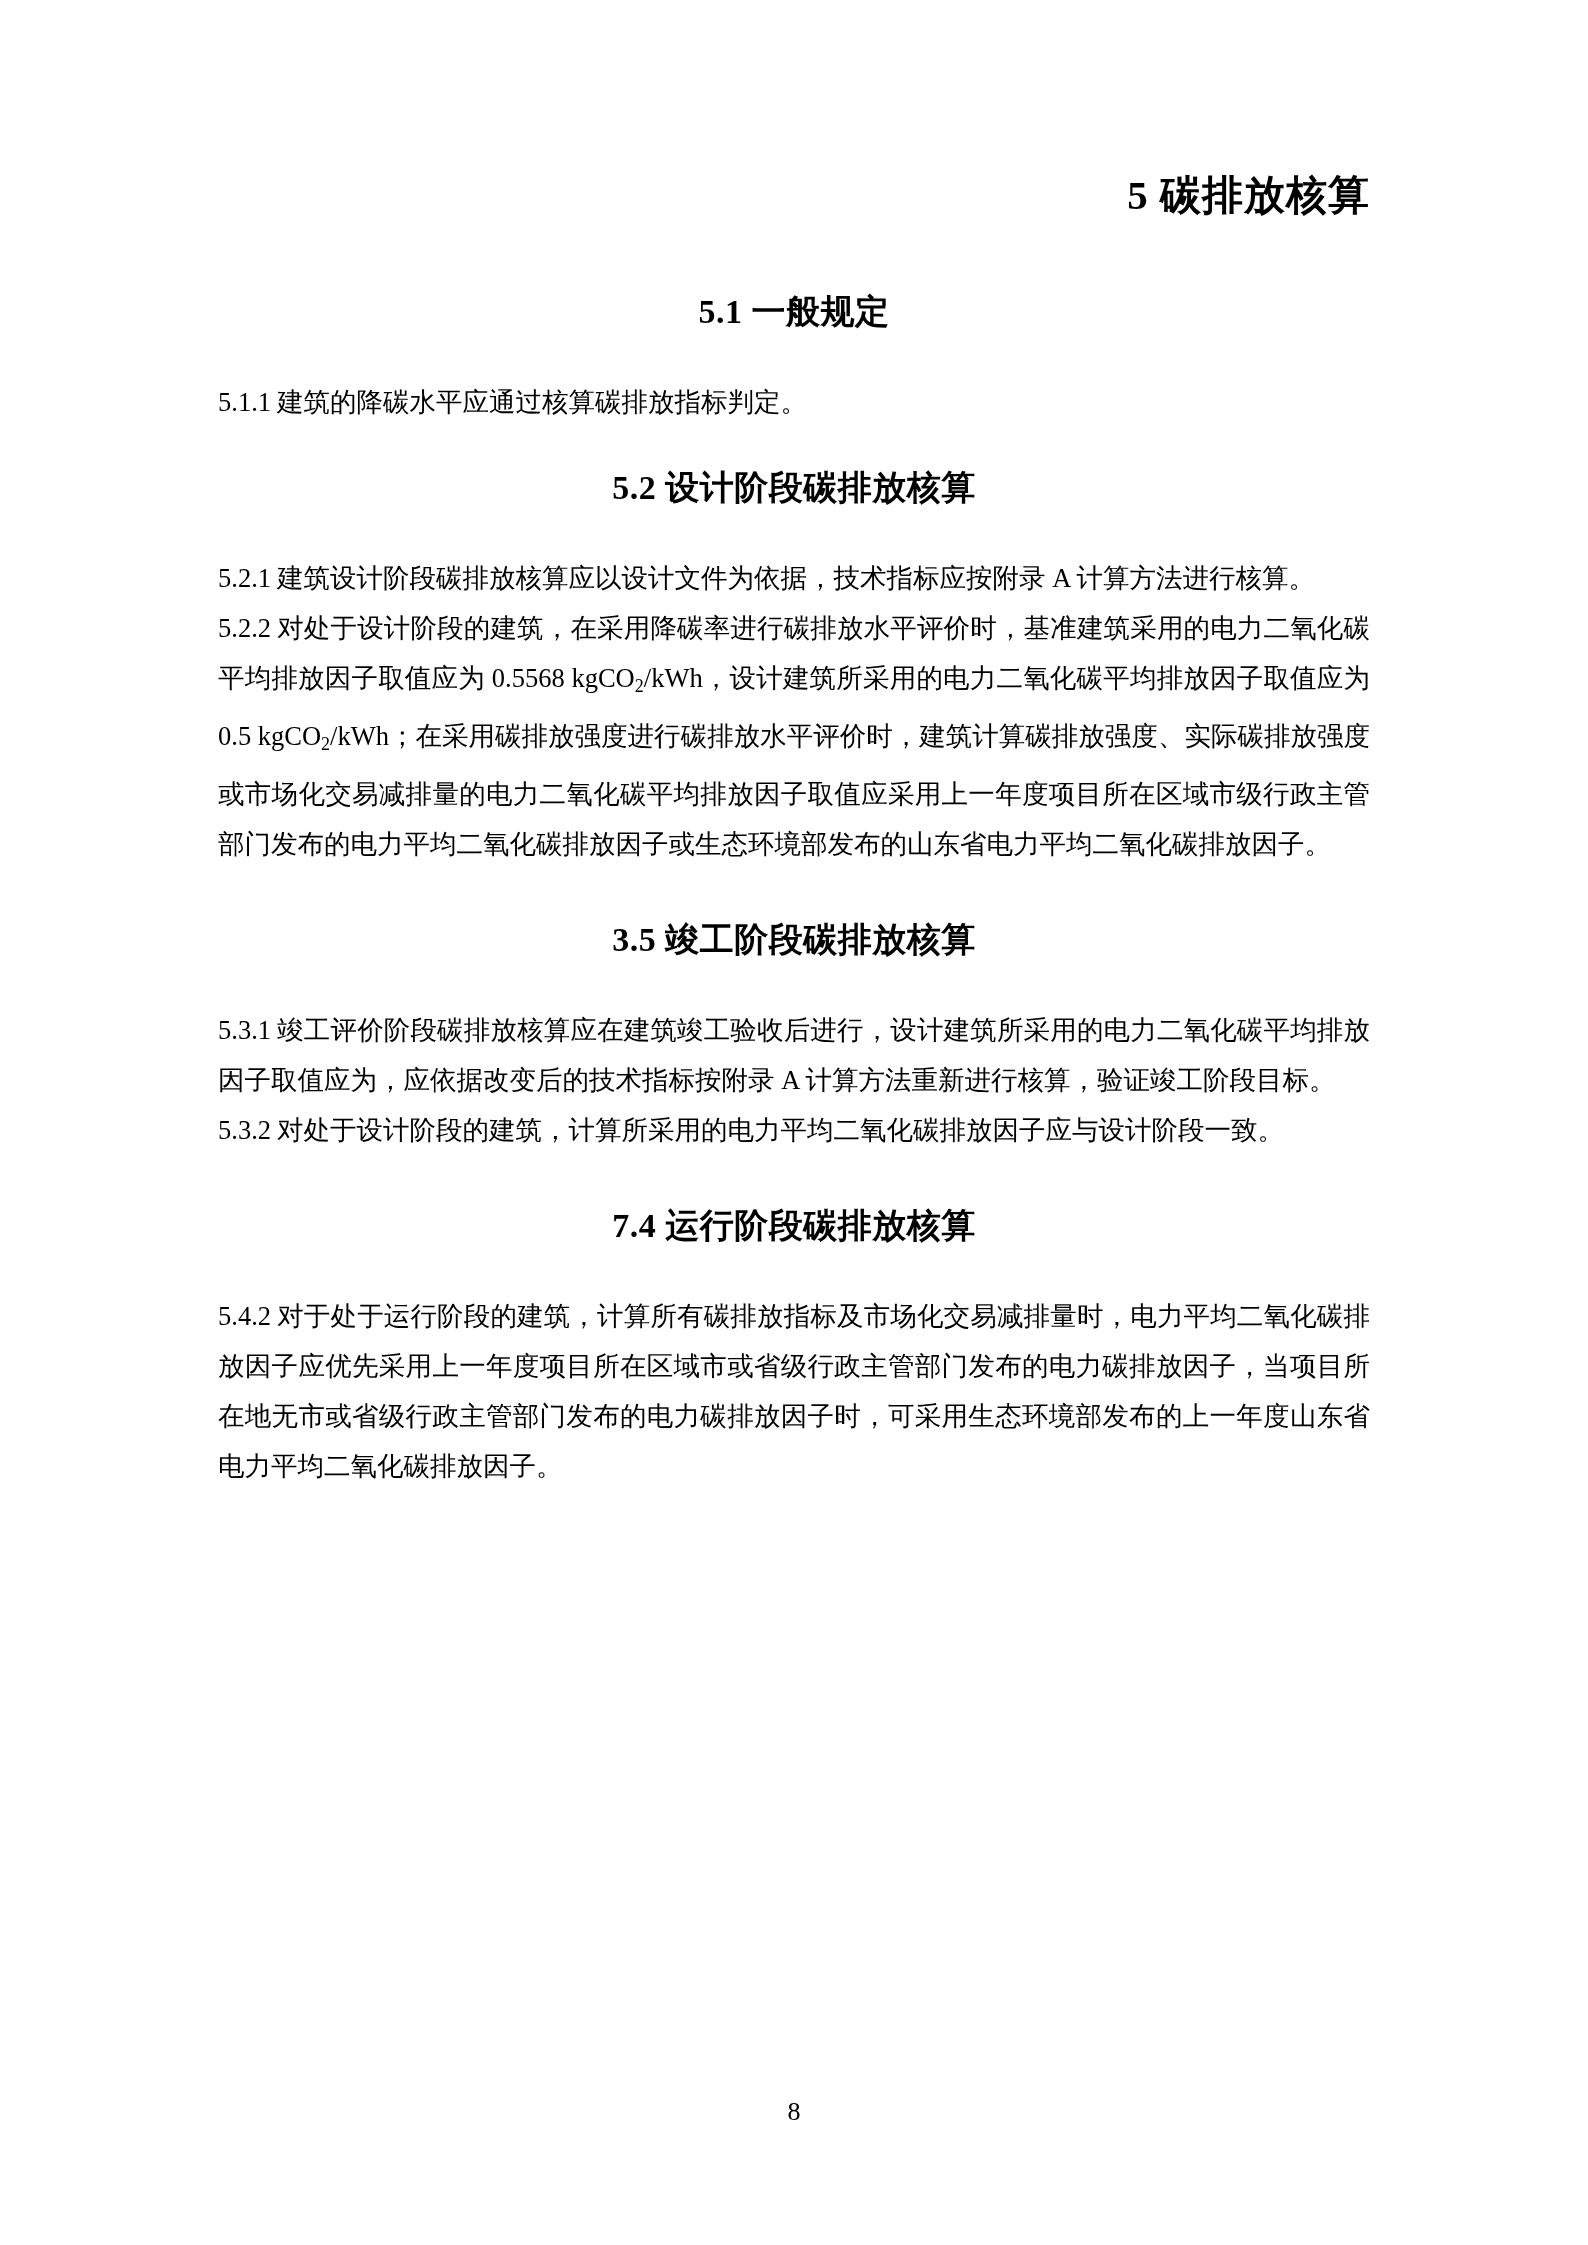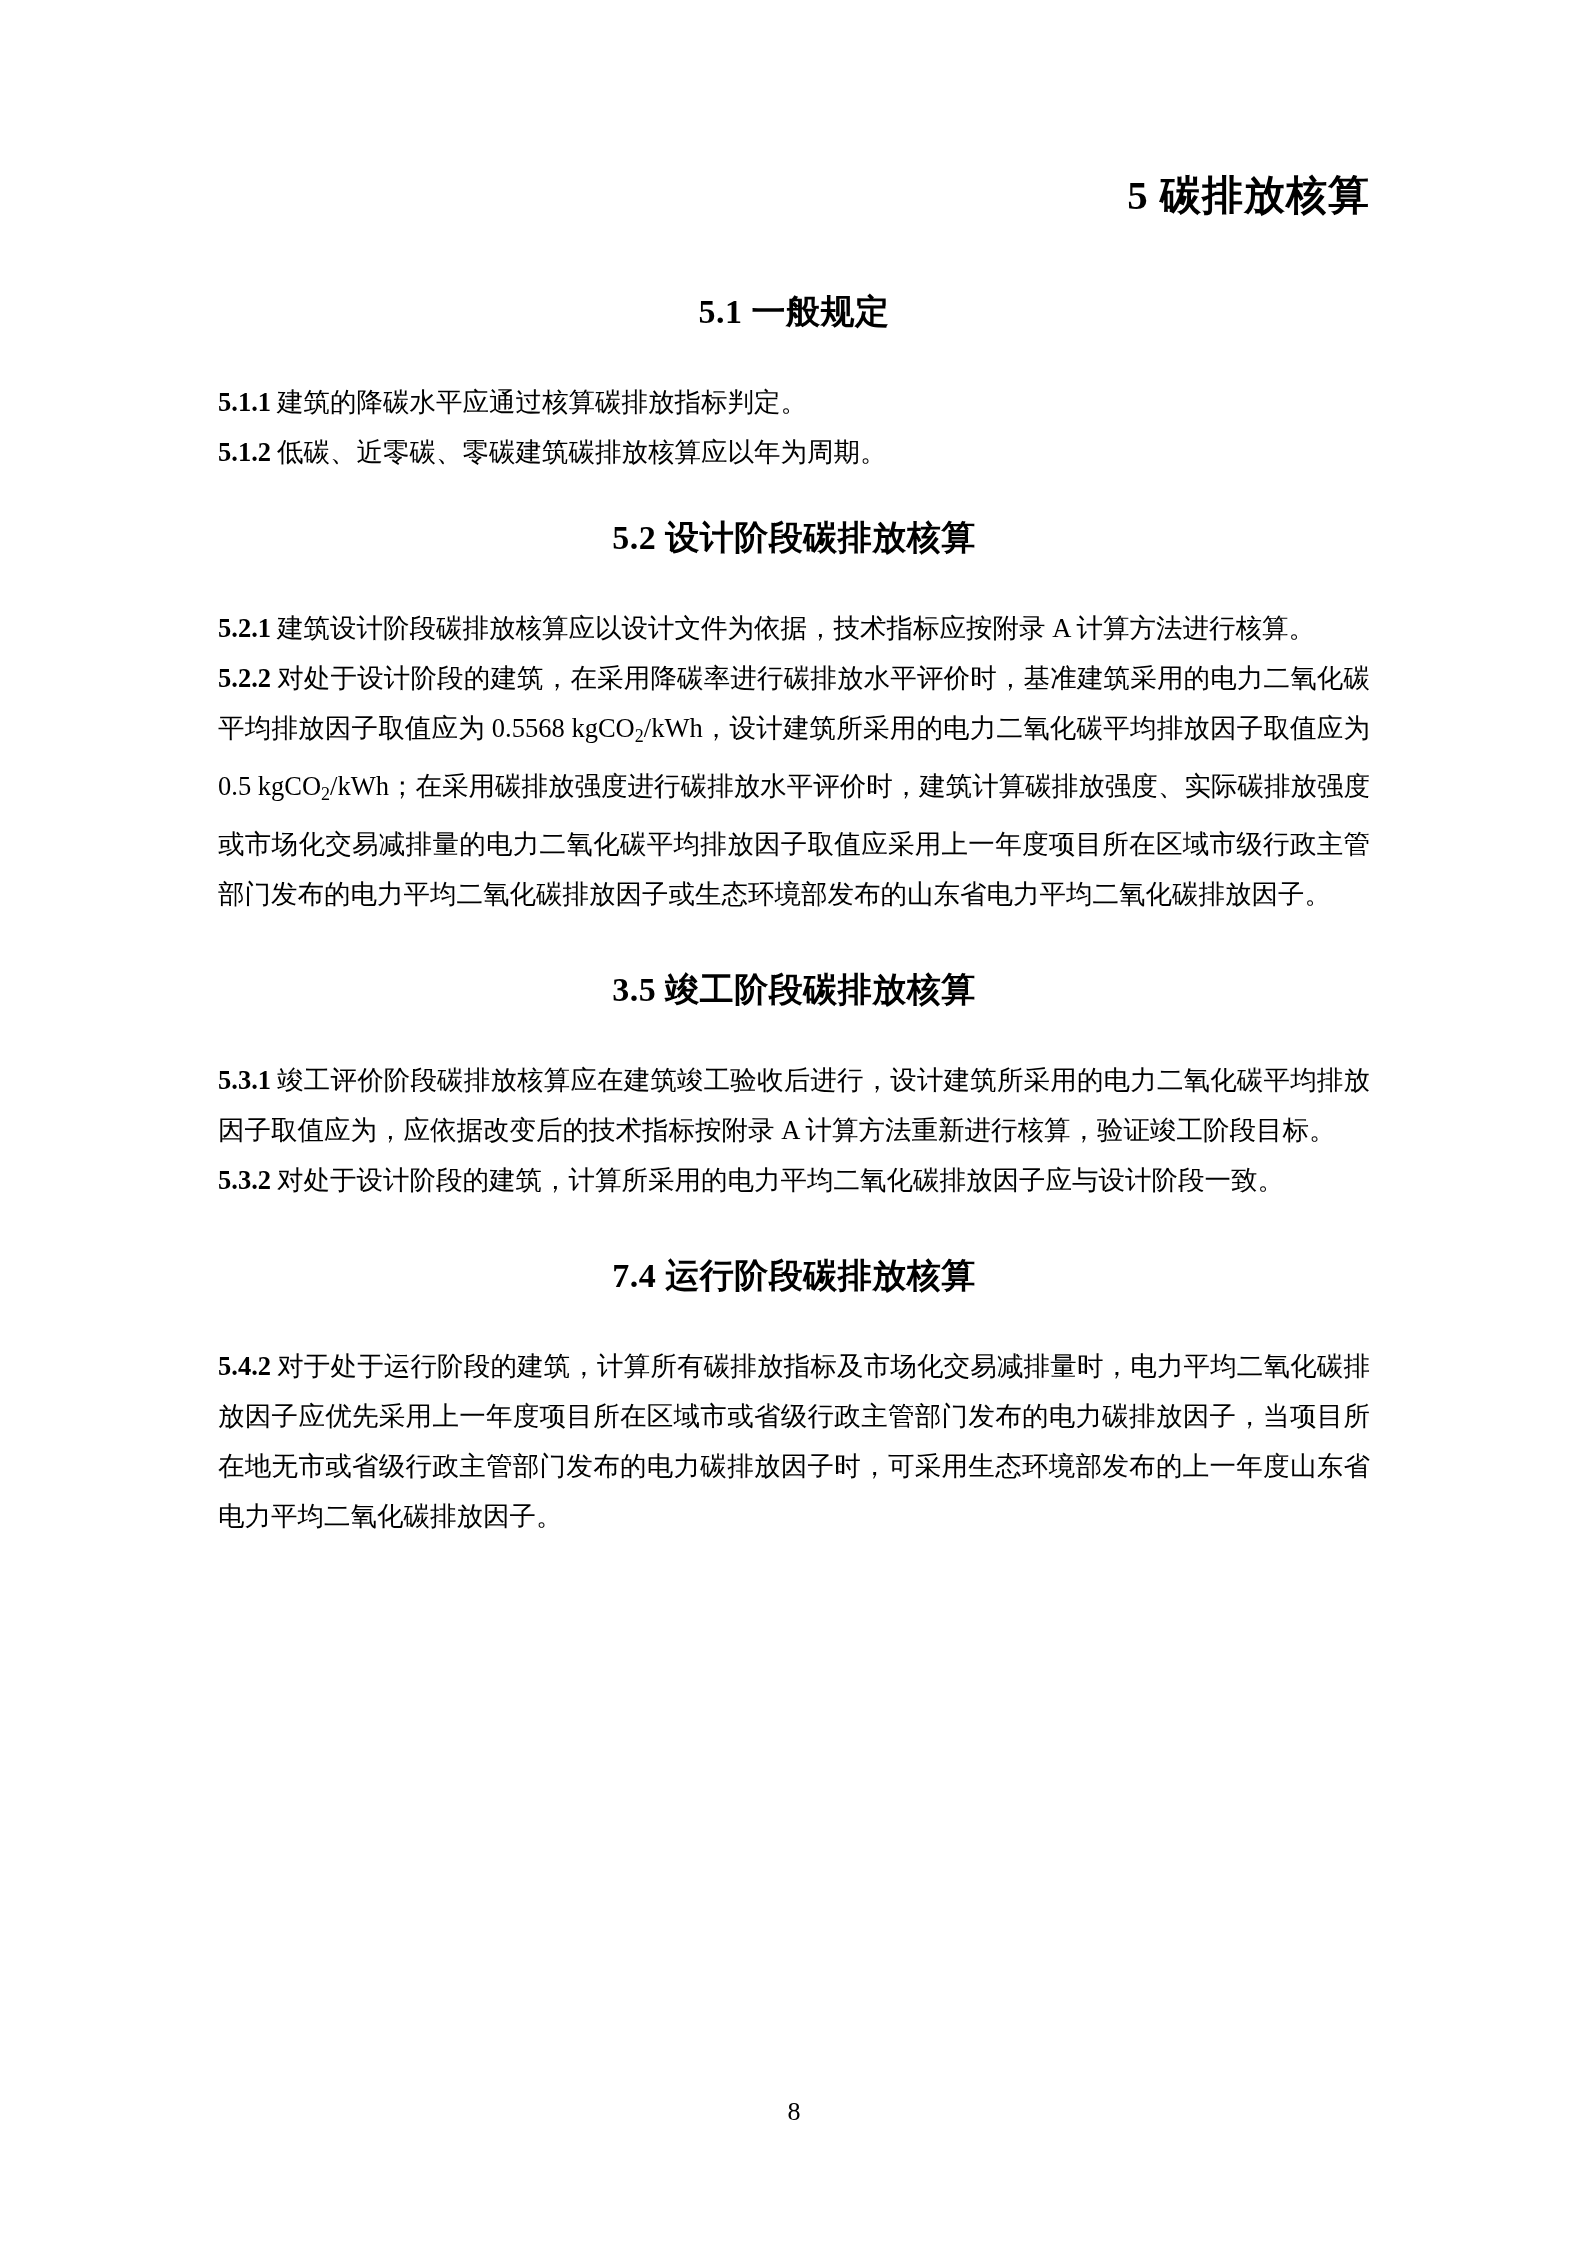--- a/index.html
+++ b/index.html
@@ -43,21 +43,21 @@
   .sp-4 { height: 30px; }
   p.para {
     font-size: 26.5px;
     line-height: 50px;
     margin: 0;
     text-align: justify;
     text-justify: inter-ideograph;
     text-indent: 0;
   }
   p.para .num {
-    font-weight: bold;
+    font-weight: normal;
     margin-right: 6px;
     margin-top: 20px;
   }
   .just-spread {
     text-align: justify;
     text-align-last: left;
   }
   sub {
     font-size: 0.68em;
     vertical-align: -0.28em;
@@ -81,23 +81,20 @@
   <div class="sp-1"></div>
 
   <h2 class="section-title">5.1  一般规定</h2>
 
   <div class="sp-3"></div>
 
   <p class="para">
     <span class="num">5.1.1</span><span>建筑的降碳水平应通过核算碳排放指标判定。</span>
   </p>
 
-  <p class="para">
-    <span class="num">5.1.2</span><span>低碳、近零碳、零碳建筑碳排放核算应以年为周期。</span>
-  </p>
 
   <div class="sp-4"></div>
 
   <h2 class="section-title">5.2  设计阶段碳排放核算</h2>
 
   <div class="sp-3"></div>
 
   <p class="para just-spread">
     <span class="num">5.2.1</span><span>建筑设计阶段碳排放核算应以设计文件为依据，技术指标应按附录 A 计算方法进行核算。</span>
   </p>

